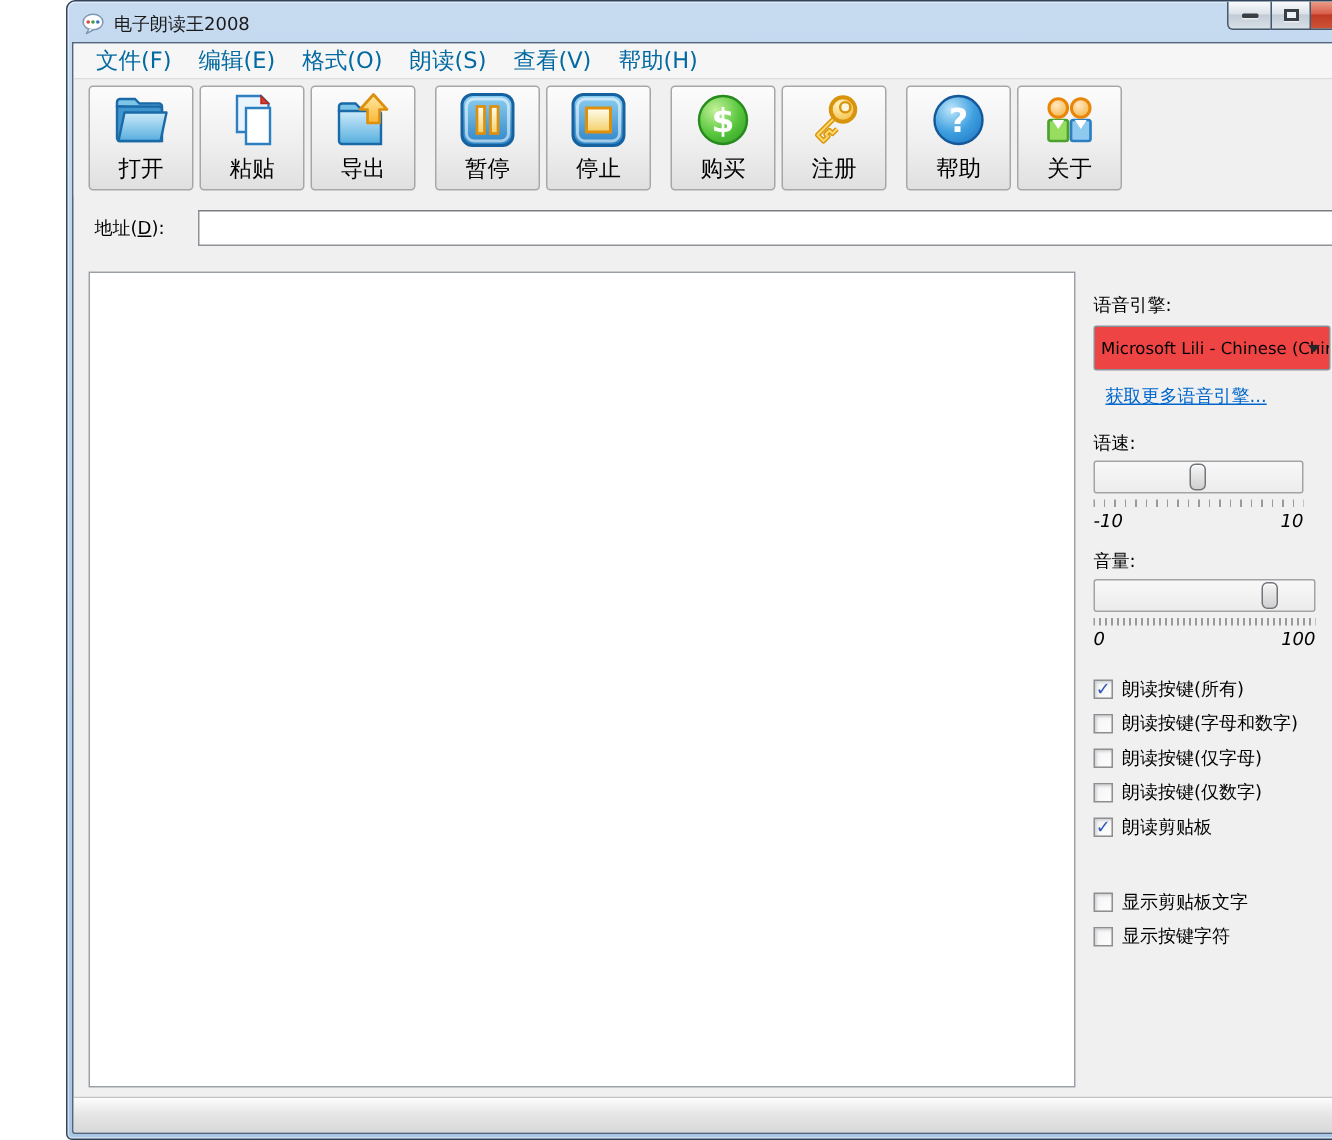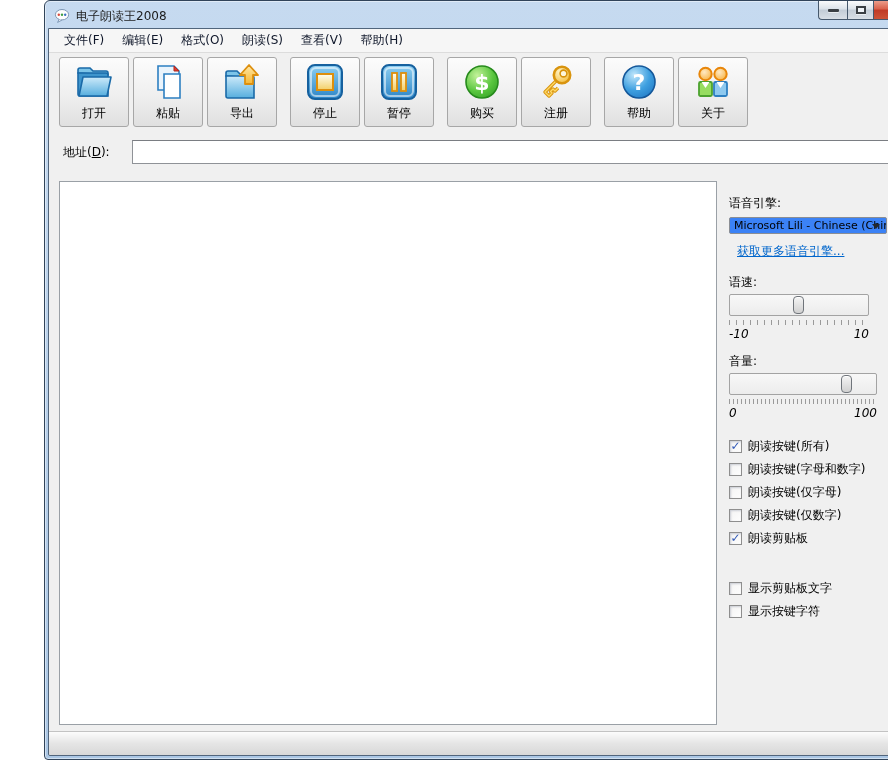--- a/index.html
+++ b/index.html
@@ -38,34 +38,34 @@
   
   .client {
     position:absolute; left:3px; right:3px; top:27px; bottom:3px;
     border:1px solid #51657c; background:#f0f0f0;
     display:flex; flex-direction:column; border-radius:0 0 2px 2px; overflow:hidden;
   }
 
   
   .menubar { height:24px; background:#f6f6f6; border-bottom:1px solid #dcdcdc;
     display:flex; align-items:center; padding-left:6px; }
-  .menu-item { font-size:12px; color:#0f172a; padding:3px 9px; }
+  .menu-item { font-size:15px; color:#0369a1; padding:3px 9px; }
 
   
   .toolbar { height:78px; display:flex; align-items:center; padding-left:10px; background:#f0f0f0; }
   .tb-group { display:flex; margin-right:9px; }
   .tb-btn {
     width:70px; height:70px; margin-right:4px;
     border:1px solid #a7a7a7; border-radius:3px;
     background:linear-gradient(#fcfcfc,#efefef 55%,#e0e0e0);
     display:flex; flex-direction:column; align-items:center; justify-content:flex-end;
     padding-bottom:4px; cursor:default;
   }
   .tb-icon { width:40px; height:40px; display:flex; align-items:center; justify-content:center; margin-bottom:3px; }
-  .tb-label { font-size:12px; color:#000; }
+  .tb-label { font-size:15px; color:#000; }
 
   
   .address-row { height:42px; display:flex; align-items:center; padding:0 8px 0 14px; }
   .address-label { font-size:12px; color:#000; margin-right:22px; white-space:nowrap; }
   .address-label u { text-decoration:underline; }
   .address-combo {
     position:relative; flex:1; height:24px; background:#fff;
     border:1px solid #8f9297; border-top-color:#7a7d82;
   }
   .combo-arrow {
@@ -77,22 +77,22 @@
   
   .content { flex:1; display:flex; padding:8px 8px 6px 10px; min-height:0; }
   .editor {
     flex:1; background:#ffffff; border:1px solid #9aa0a6;
     font-size:12px; padding:4px; overflow:auto;
   }
 
   .side-panel { width:202px; padding:14px 0 0 12px; font-size:12px; color:#000; }
   .panel-label { font-size:12px; }
   .engine-combo {
-    position:relative; width:158px; height:17px; margin-top:5px;
-    background:#3b82f6; border:1px solid #8b8e94; border-radius:2px;
+    position:relative; width:158px; height:30px; margin-top:5px;
+    background:#ef4444; border:1px solid #8b8e94; border-radius:2px;
     display:flex; align-items:center; padding:0 18px 0 4px;
     font-size:11px; white-space:nowrap; overflow:hidden;
   }
   .more-link { display:inline-block; margin:9px 0 0 8px; color:#0066cc; text-decoration:underline; font-size:12px; cursor:pointer; }
 
   .slider-block { margin-top:14px; }
   .slider-row { display:flex; align-items:center; margin-top:3px; }
   .slider-track {
     position:relative; height:22px;
     border:1px solid #a3a3a3; border-radius:2px;
@@ -218,56 +218,56 @@
           </span>
           <span class="tb-label">导出</span>
         </div>
       </div>
 
       <div class="tb-group">
         <div class="tb-btn">
           <span class="tb-icon">
             <svg width="38" height="38" viewBox="0 0 38 38">
               <defs>
-                  <linearGradient id="bsq3" x1="0" y1="0" x2="0" y2="1">
-                <stop offset="0" stop-color="#8fd0f2"></stop>
-                    <stop offset="1" stop-color="#2c84c6"></stop>
-                  </linearGradient>
-              <linearGradient id="sq1" x1="0" y1="0" x2="0" y2="1">
-                <stop offset="0" stop-color="#fffef2"></stop>
-                    <stop offset="1" stop-color="#f3cf66"></stop>
-                  </linearGradient>
-                </defs>
-              <rect x="2" y="2" width="34" height="34" rx="7" fill="url(#bsq3)" stroke="#16619f" stroke-width="2"></rect>
-              <rect x="5" y="5" width="28" height="28" rx="5" fill="none" stroke="rgba(255,255,255,.55)" stroke-width="2"></rect>
-              <rect x="11" y="11" width="16" height="16" fill="url(#sq1)" stroke="#de8f0c" stroke-width="2"></rect>
-            </svg>
-          </span>
-          <span class="tb-label">停止</span>
-        </div>
-        <div class="tb-btn">
-          <span class="tb-icon">
-            <svg width="38" height="38" viewBox="0 0 38 38">
-              <defs>
                   <linearGradient id="bsq2" x1="0" y1="0" x2="0" y2="1">
                 <stop offset="0" stop-color="#8fd0f2"></stop>
                     <stop offset="1" stop-color="#2c84c6"></stop>
                   </linearGradient>
               <linearGradient id="bar1" x1="0" y1="0" x2="0" y2="1">
                 <stop offset="0" stop-color="#fffef2"></stop>
                     <stop offset="1" stop-color="#f3cf66"></stop>
                   </linearGradient>
                 </defs>
               <rect x="2" y="2" width="34" height="34" rx="7" fill="url(#bsq2)" stroke="#16619f" stroke-width="2"></rect>
               <rect x="5" y="5" width="28" height="28" rx="5" fill="none" stroke="rgba(255,255,255,.55)" stroke-width="2"></rect>
               <rect x="12" y="10" width="5" height="18" fill="url(#bar1)" stroke="#de8f0c" stroke-width="1.8"></rect>
               <rect x="21" y="10" width="5" height="18" fill="url(#bar1)" stroke="#de8f0c" stroke-width="1.8"></rect>
             </svg>
           </span>
           <span class="tb-label">暂停</span>
+        </div>
+        <div class="tb-btn">
+          <span class="tb-icon">
+            <svg width="38" height="38" viewBox="0 0 38 38">
+              <defs>
+                  <linearGradient id="bsq3" x1="0" y1="0" x2="0" y2="1">
+                <stop offset="0" stop-color="#8fd0f2"></stop>
+                    <stop offset="1" stop-color="#2c84c6"></stop>
+                  </linearGradient>
+              <linearGradient id="sq1" x1="0" y1="0" x2="0" y2="1">
+                <stop offset="0" stop-color="#fffef2"></stop>
+                    <stop offset="1" stop-color="#f3cf66"></stop>
+                  </linearGradient>
+                </defs>
+              <rect x="2" y="2" width="34" height="34" rx="7" fill="url(#bsq3)" stroke="#16619f" stroke-width="2"></rect>
+              <rect x="5" y="5" width="28" height="28" rx="5" fill="none" stroke="rgba(255,255,255,.55)" stroke-width="2"></rect>
+              <rect x="11" y="11" width="16" height="16" fill="url(#sq1)" stroke="#de8f0c" stroke-width="2"></rect>
+            </svg>
+          </span>
+          <span class="tb-label">停止</span>
         </div>
       </div>
 
       <div class="tb-group">
         <div class="tb-btn">
           <span class="tb-icon">
             <svg width="38" height="38" viewBox="0 0 38 38">
               <defs>
                   <radialGradient id="grn1" cx="0.35" cy="0.3" r="0.9">
                 <stop offset="0" stop-color="#c4f29a"></stop>

